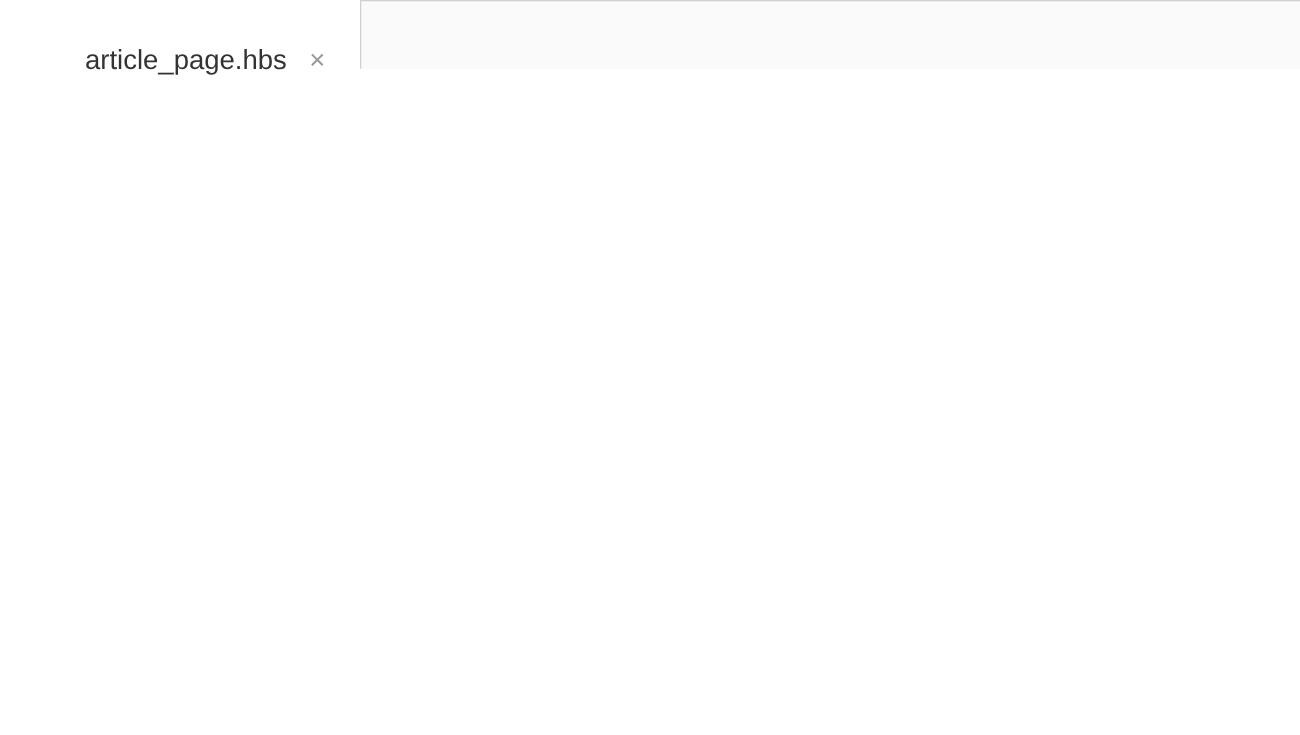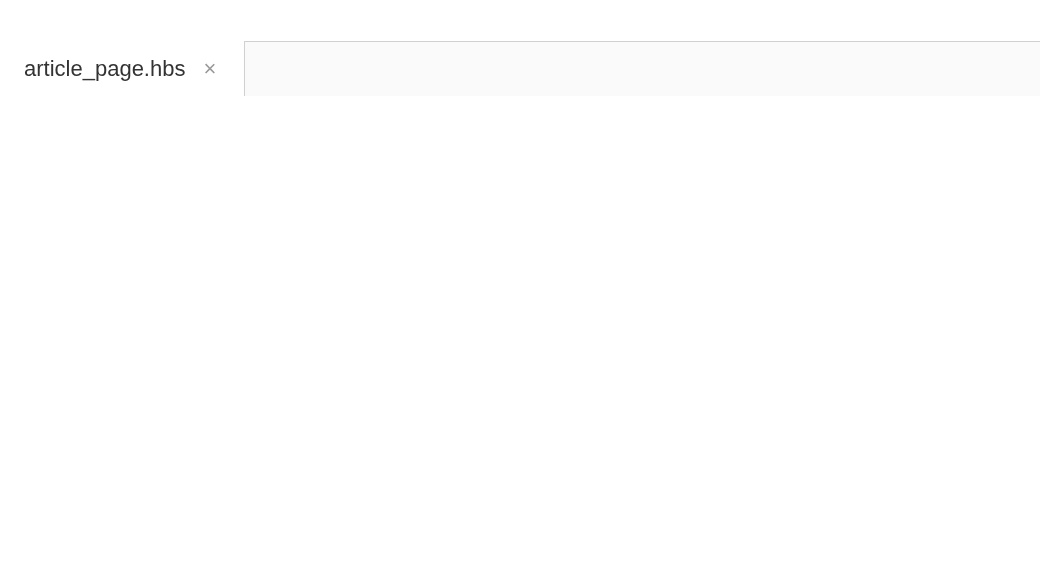--- a/index.html
+++ b/index.html
@@ -6,23 +6,23 @@
   body {
     margin: 0;
     font-family: Menlo, Monaco, "Courier New", monospace;
     font-size: 19px;
     background: #ffffff;
     color: #333;
     overflow: hidden;
   }
   .tab-bar {
     display: flex;
-    align-items: flex-end;
     height: 96px;
     position: relative;
+    margin-left: 44px;
   }
   .tab {
     display: flex;
     align-items: center;
     gap: 18px;
     padding: 14px 28px 14px 24px;
     font-family: -apple-system, "Segoe UI", Helvetica, Arial, sans-serif;
     font-size: 22px;
     color: #333;
   }

